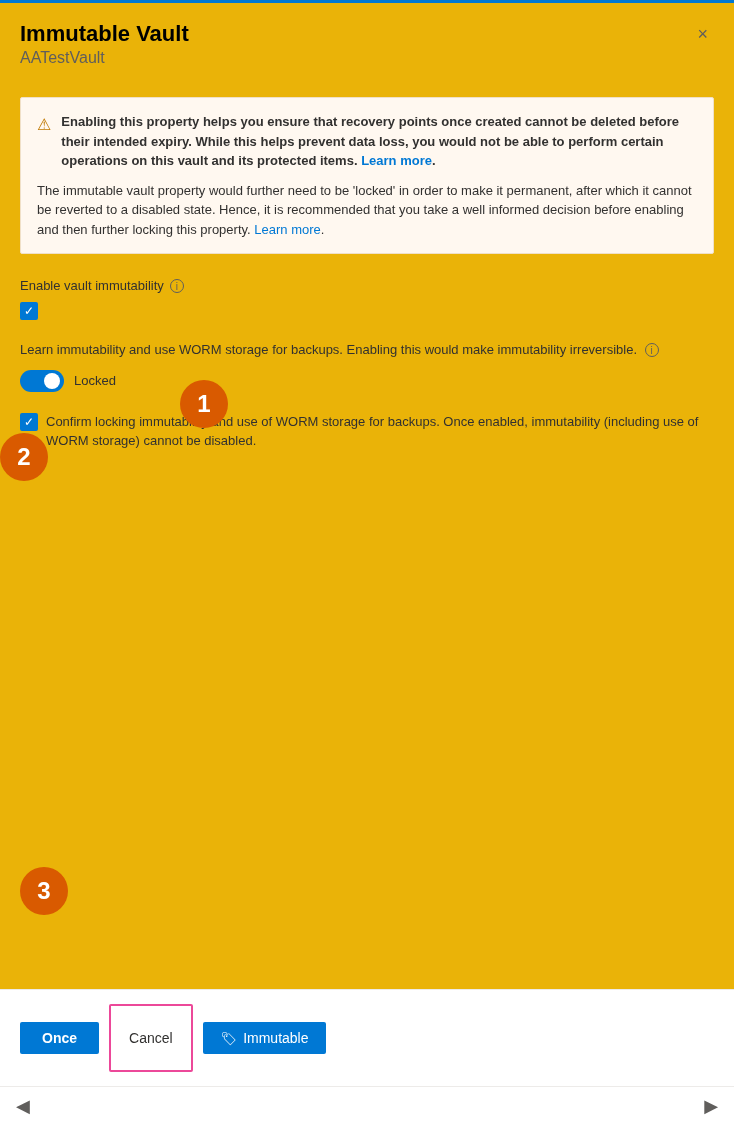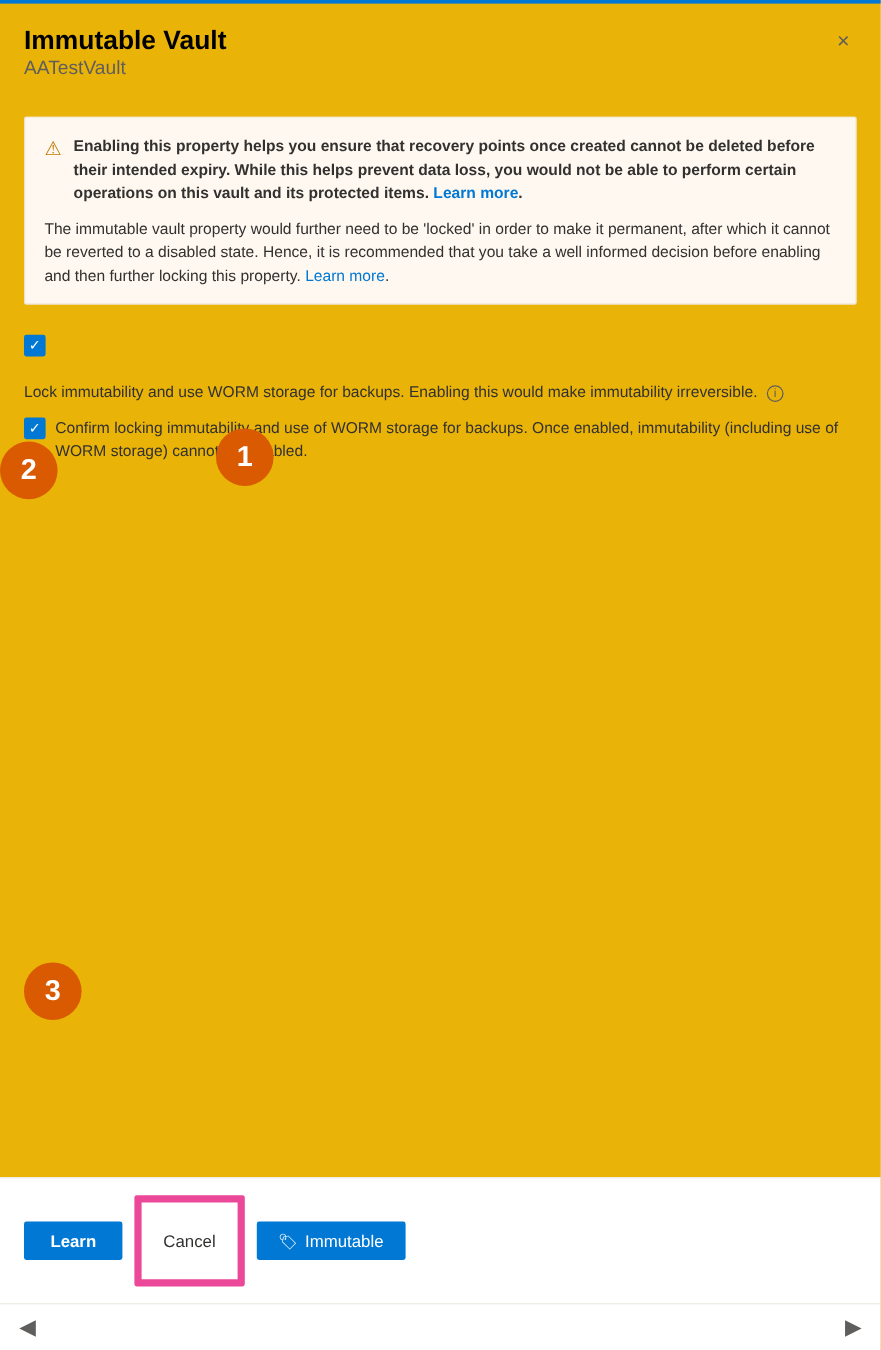--- a/index.html
+++ b/index.html
@@ -208,21 +208,21 @@
       border: none;
       padding: 8px 22px;
       font-size: 14px;
       font-weight: 600;
       cursor: pointer;
       border-radius: 2px;
     }
     .btn-secondary {
       background: #fff;
       color: #323130;
-      border: 6px solid #ec4899;
+      border: 2px solid #ec4899;
       padding: 24px 18px;
       font-size: 14px;
       cursor: pointer;
       border-radius: 2px;
     }
     .btn-feedback {
       background: #0078d4;
       color: #fff;
       border: none;
       padding: 8px 18px;
@@ -272,32 +272,42 @@
           <span>Enabling this property helps you ensure that recovery points once created cannot be deleted before their intended expiry. While this helps prevent data loss, you would not be able to perform certain operations on this vault and its protected items.</span>
           <a href="#" class="learn-more">Learn more</a>.
         </span>
       </div>
       <div class="warning-second">
         <span>The immutable vault property would further need to be 'locked' in order to make it permanent, after which it cannot be reverted to a disabled state. Hence, it is recommended that you take a well informed decision before enabling and then further locking this property.</span>
         <a href="#" class="learn-more">Learn more</a>.
       </div>
     </div>
 
+    <div class="section-label">
+      <span>Enable vault immutability</span>
+      <span class="info-icon">i</span>
+    </div>
     <div class="checkbox-wrapper">
       <div class="checkbox-custom">
         <span class="checkmark">✓</span>
       </div>
     </div>
 
     <div style="position:relative; margin-bottom: 0;">
       <div class="lock-section-label">
-        <span>Lock immutability and use WORM storage for backups. Enabling this would make immutability irreversible.</span>
+        <span>Learn immutability and use WORM storage for backups. Enabling this would make immutability irreversible.</span>
         <span class="info-icon" style="display:inline-block;margin-left:4px;">i</span>
       </div>
 
+      <div class="toggle-row">
+        <div class="toggle-switch">
+          <div class="toggle-knob"></div>
+        </div>
+        <span class="toggle-label">Locked</span>
+      </div>
 
       <div class="step-circle" style="top: 40px; left: 160px;">
         <span>1</span>
       </div>
     </div>
 
     <div style="position:relative;">
       <div class="confirm-checkbox-row">
         <div class="checkbox-custom">
           <span class="checkmark">✓</span>
@@ -314,21 +324,21 @@
 
     <div style="position:relative; height:60px;">
       <div class="step-circle" style="bottom:0;left:0;">
         <span>3</span>
       </div>
     </div>
 
   </div>
 
   <div class="panel-footer">
-    <button class="btn-primary">Learn</button>
+    <button class="btn-primary">Once</button>
     <button class="btn-secondary">Cancel</button>
     <button class="btn-feedback">
       <span style="font-size:13px;">🏷</span>
       <span>Immutable</span>
     </button>
   </div>
 
   <div class="nav-arrows">
     <button class="nav-arrow">◀</button>
     <button class="nav-arrow">▶</button>

